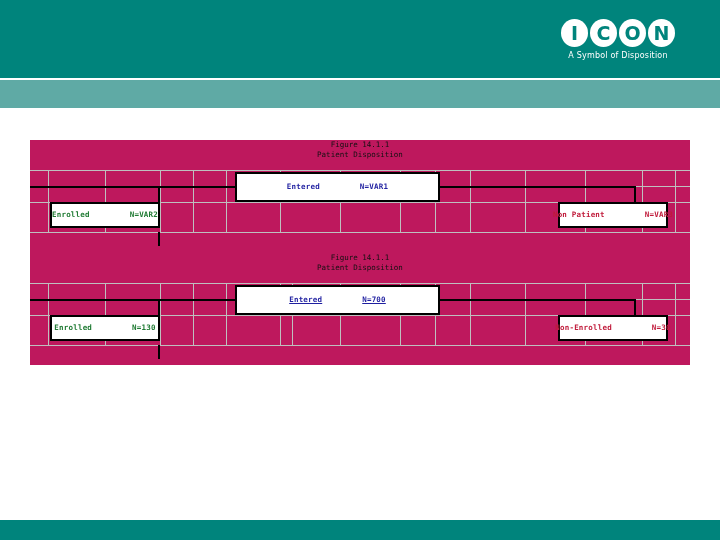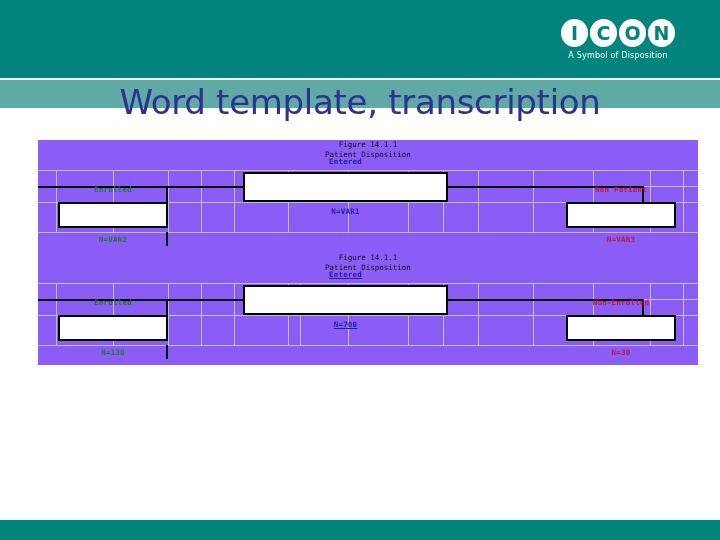--- a/index.html
+++ b/index.html
@@ -62,23 +62,23 @@
     white-space:nowrap;
   }
 
   .footer-bar{
     position:absolute;left:0;bottom:0;width:720px;height:20px;
     background:#00847C;
   }
 
   
   .doc{
-    position:absolute;left:38px;top:140px;
+    position:absolute;left:30px;top:140px;
     width:660px;height:225px;
-    background:#8b5cf6;
+    background:#be185d;
   }
 
   .fig-block{position:absolute;left:0;width:660px;}
   .fig-block.top{top:0;}
   .fig-block.bottom{top:113px;}
 
   .fig-caption{
     position:absolute;left:0;top:0;width:660px;
     text-align:center;
     font-family:"DejaVu Sans Mono","Liberation Mono",monospace;
@@ -96,21 +96,21 @@
   
   .cn{position:absolute;background:#000000;}
   .cn.h{height:2px;}
   .cn.v{width:2px;}
 
   .node{
     position:absolute;
     border:2px solid #000000;
     background:#ffffff;
     box-sizing:border-box;
-    display:flex;flex-direction:column;
+    display:flex;flex-direction:row;
     align-items:center;justify-content:center;
     font-family:"DejaVu Sans Mono","Liberation Mono",monospace;
     font-size:7.5px;line-height:10px;
     letter-spacing:.2px;
     white-space:nowrap;
     z-index:3;
     gap:40px;
   }
   .node .l1{font-weight:bold;}
   .node .l2{font-weight:bold;}
@@ -132,21 +132,20 @@
   <div class="logo">
     <div class="logo-mark">
       <span class="logo-letter">I</span>
       <span class="logo-letter">C</span>
       <span class="logo-letter">O</span>
       <span class="logo-letter">N</span>
     </div>
     <div class="logo-tagline">A Symbol of Disposition</div>
   </div>
 
-  <div class="slide-title">Word template, transcription</div>
 
   <div class="doc">
 
     <div class="fig-block top">
 
       <div class="fig-caption">Figure 14.1.1
 Patient Disposition</div>
 
       <div class="grid" style="top:30px;">
         <div class="gl h" style="top:0;"></div>

